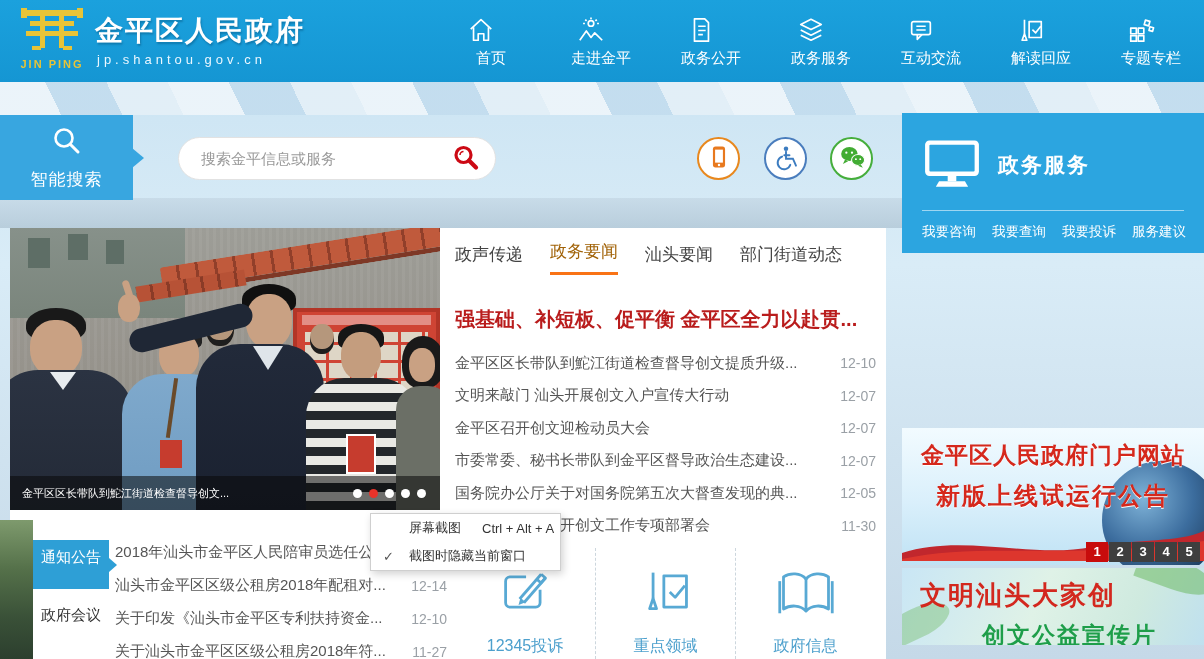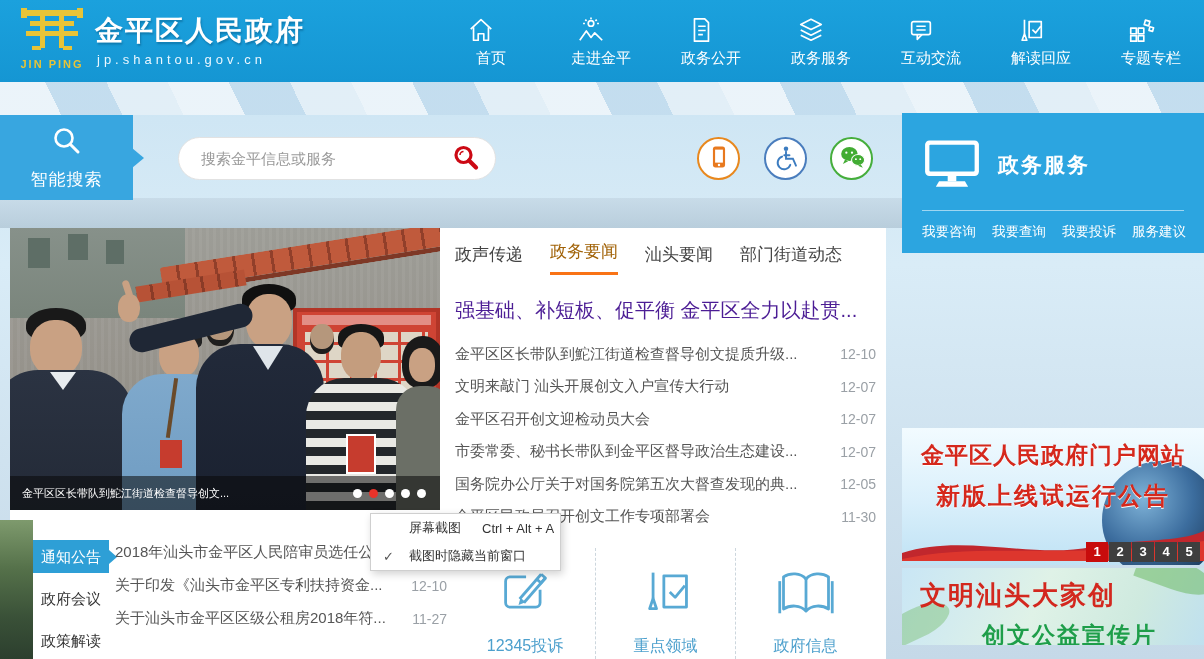--- a/index.html
+++ b/index.html
@@ -66,29 +66,29 @@
   .caption-text{color:#fff;font-size:11px;margin-left:12px;flex:1;white-space:nowrap;overflow:hidden;}
   .dots{display:flex;gap:7px;margin-right:14px;}
   .dot{width:9px;height:9px;border-radius:50%;background:#fff;cursor:pointer;}
   .dot.active{background:#e8332a;}
 
   
   .news-col{position:absolute;left:445px;top:12px;width:421px;}
   .tabs{display:flex;gap:27px;align-items:flex-end;}
   .tab{font-size:17px;color:#444;padding-bottom:9px;cursor:pointer;white-space:nowrap;}
   .tab.active{color:#a16207;border-bottom:3px solid #f97316;}
-  .headline{margin-top:22px;font-size:20px;font-weight:normal;color:#4c1d95;white-space:nowrap;overflow:hidden;cursor:pointer;}
+  .headline{margin-top:31px;font-size:20px;font-weight:bold;color:#b91c1c;white-space:nowrap;overflow:hidden;cursor:pointer;}
   .news-list{margin-top:14px;}
   .news-row{display:flex;align-items:center;height:32.5px;cursor:pointer;text-decoration:none;}
   .news-title{flex:1;font-size:15px;color:#555;white-space:nowrap;overflow:hidden;}
   .news-date{font-size:14px;color:#9aa0a6;margin-left:10px;}
 
   
   .notice-menu{position:absolute;left:23px;top:312px;width:76px;}
-  .nm-item{font-size:15px;color:#333;height:33px;line-height:33px;text-align:center;margin-bottom:9px;cursor:pointer;position:relative;}
+  .nm-item{font-size:15px;color:#333;height:49px;line-height:33px;text-align:center;margin-bottom:9px;cursor:pointer;position:relative;}
   .nm-item.active{background:#2e9fd6;color:#fff;}
   .nm-item.active::after{content:"";position:absolute;right:-8px;top:50%;margin-top:-7px;border:7px solid transparent;border-left:8px solid #2e9fd6;border-right:0;}
   .notice-list{position:absolute;left:105px;top:308px;width:332px;}
   .notice-row{display:flex;align-items:center;height:33px;cursor:pointer;}
   .notice-title{flex:1;font-size:15px;color:#555;white-space:nowrap;overflow:hidden;}
   .notice-date{font-size:14px;color:#9aa0a6;margin-left:8px;}
 
   
   .quick{position:absolute;left:445px;top:320px;width:421px;height:111px;display:flex;}
   .quick-item{width:140px;display:flex;flex-direction:column;align-items:center;justify-content:flex-end;gap:12px;padding-bottom:2px;cursor:pointer;position:relative;}
@@ -390,20 +390,24 @@
       <div class="nm-item active">通知公告</div>
       <div class="nm-item">政府会议</div>
       <div class="nm-item">政策解读</div>
     </div>
     <div class="notice-list">
       <a class="notice-row">
         <span class="notice-title">2018年汕头市金平区人民陪审员选任公...</span>
         <span class="notice-date"></span>
       </a>
       <a class="notice-row">
+        <span class="notice-title">汕头市金平区区级公租房2018年配租对...</span>
+        <span class="notice-date">12-14</span>
+      </a>
+      <a class="notice-row">
         <span class="notice-title">关于印发《汕头市金平区专利扶持资金...</span>
         <span class="notice-date">12-10</span>
       </a>
       <a class="notice-row">
         <span class="notice-title">关于汕头市金平区区级公租房2018年符...</span>
         <span class="notice-date">11-27</span>
       </a>
     </div>
 
     <div class="quick">

